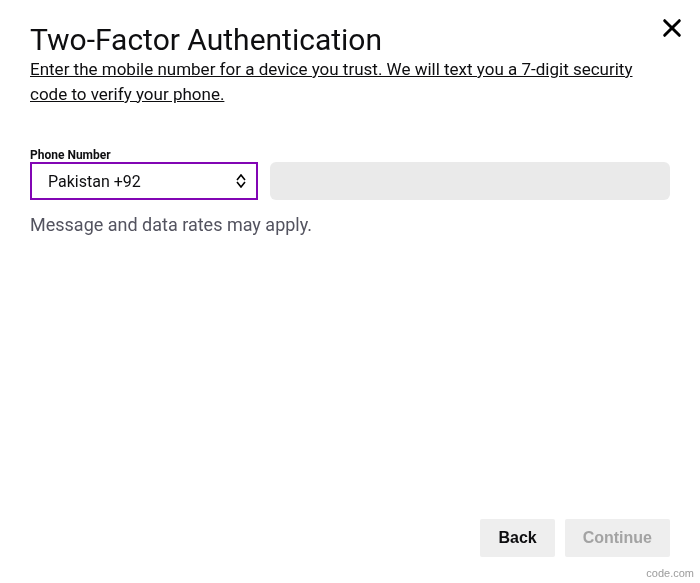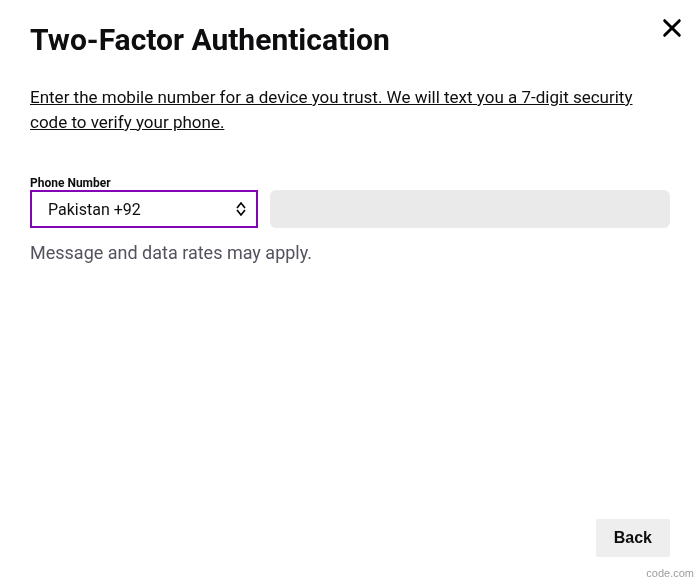--- a/index.html
+++ b/index.html
@@ -33,22 +33,21 @@
       cursor: pointer;
       background: transparent;
       border: none;
     }
     .close-btn svg {
       width: 22px;
       height: 22px;
     }
     .title {
       font-size: 30px;
-      font-weight: 700;
-      margin-bottom: 28px;
+      font-weight: 400;
       margin-top: 4px;
     }
     .description {
       font-size: 17px;
       line-height: 1.45;
       color: #0e0e10;
       margin-bottom: 42px;
       text-decoration: underline;
     }
     .field-label {
@@ -168,17 +167,18 @@
           </svg>
       </span>
     </div>
     <input class="phone-input" type="text" value="" style="">
   </div>
 
   <div class="helper-text">Message and data rates may apply.</div>
 
   <div class="footer">
     <button class="btn btn-back">Back</button>
+    <button class="btn btn-continue" disabled="">Continue</button>
   </div>
 
 </div>
 
 <div class="watermark">code.com</div>
 
 </body></html>

